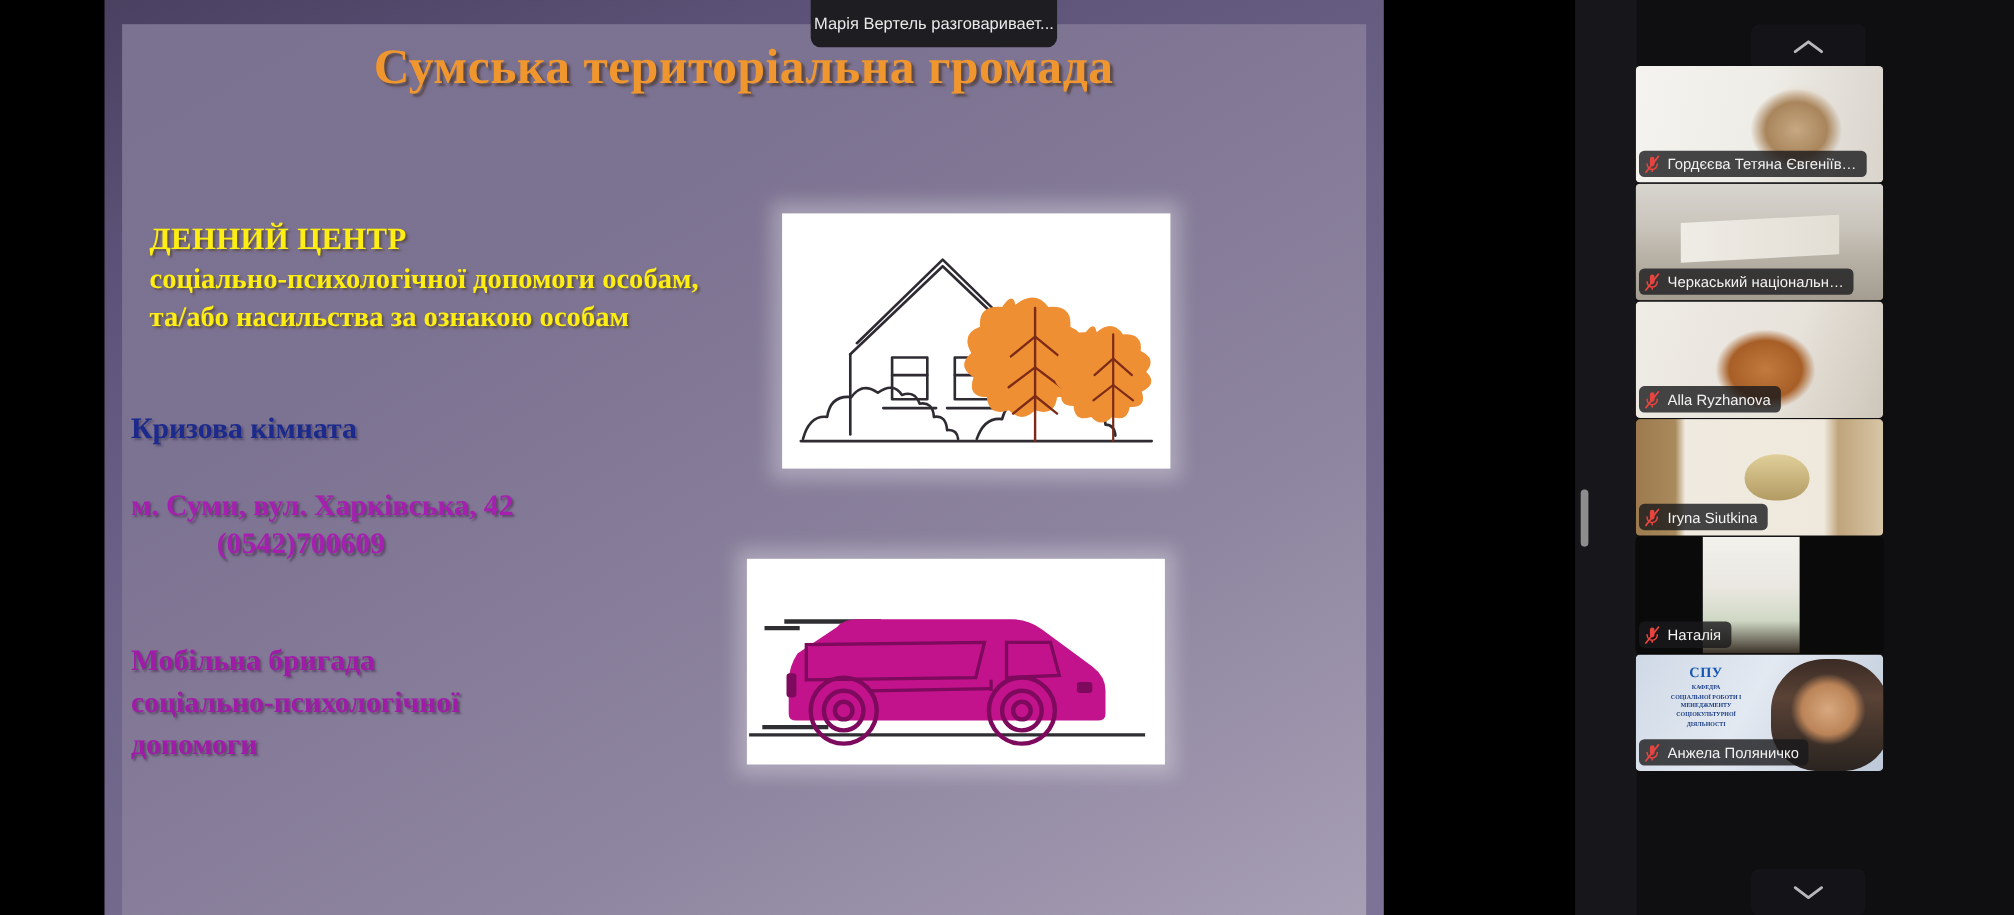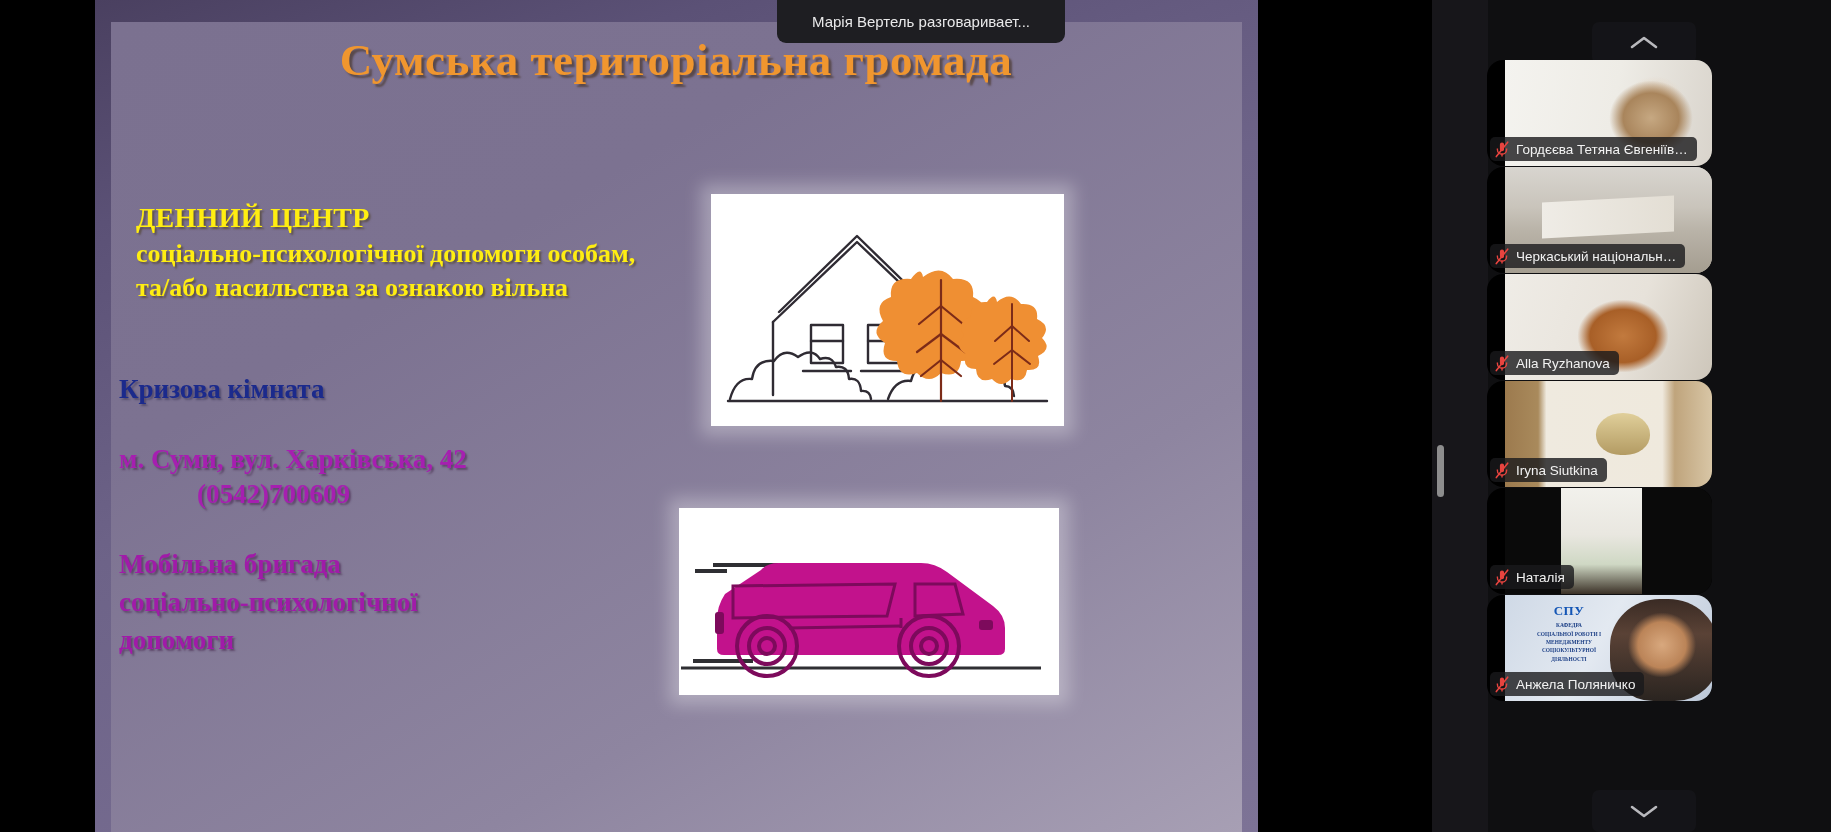--- a/index.html
+++ b/index.html
@@ -72,21 +72,21 @@
   .blk-addr {
     left: 8px; top: 420px; width: 620px;
     color: #a61fb0;
     font-size: 27px;
     line-height: 1.28;
     text-shadow: 2px 2px 2px rgba(60,25,65,0.5);
   }
   .blk-addr .phone { display: block; padding-left: 78px; }
 
   .blk-mobile {
-    left: 8px; top: 524px; width: 620px;
+    left: 8px; top: 560px; width: 620px;
     color: #a01ba8;
     font-size: 27px;
     line-height: 1.40;
     text-shadow: 2px 2px 2px rgba(60,25,65,0.5);
   }
 
   
   .card {
     position: absolute;
     background: #ffffff;
@@ -126,46 +126,46 @@
   .tiles {
     position: absolute;
     left: 55px; top: 60px;
     width: 225px;
   }
   .tile {
     position: relative;
     width: 225px; height: 106px;
     overflow: hidden;
     background: #000;
-    border-radius: 16px;
+    border-radius: 4px;
     margin-bottom: 1px;
   }
-  .tile .vid { position: absolute; inset: 0; margin-left: 18px; }
+  .tile .vid { position: absolute; inset: 0; }
   .namebadge {
     position: absolute;
     left: 3px; bottom: 5px;
     max-width: 220px;
     height: 24px;
     padding: 0 9px 0 4px;
     background: rgba(25,25,28,0.80);
     border-radius: 5px;
     display: flex; align-items: center; gap: 6px;
     color: #f2f2f2;
     font-size: 13.5px;
     white-space: nowrap;
     overflow: hidden;
   }
   .namebadge .nm { overflow: hidden; text-overflow: ellipsis; }
   .mic-off { flex: 0 0 auto; width: 16px; height: 17px; }
 
   
   .toast {
     position: absolute;
-    left: 777px; top: 0px;
-    width: 288px; height: 43px;
+    left: 737px; top: 0px;
+    width: 224px; height: 43px;
     background: #1e1e22;
     border-radius: 0 0 9px 9px;
     display: flex; align-items: center; justify-content: center;
     color: #e9e9ea;
     font-size: 15px;
     z-index: 40;
   }
 
   
   .v1 { background:
@@ -209,21 +209,21 @@
     <div class="slide-frame">
       <div class="slide-inner">
 
         <div class="slide-title">
           <div>Сумська територіальна громада</div>
         </div>
 
         <div class="body-text blk-yellow">
           <div class="heading">ДЕННИЙ ЦЕНТР</div>
           <div>соціально-психологічної допомоги  особам,</div>
-          <div>та/або насильства за ознакою вільна</div>
+          <div>та/або насильства за ознакою особам</div>
         </div>
 
         <div class="body-text blk-blue">Кризова кімната</div>
 
         <div class="body-text blk-addr">
           <span>м. Суми, вул. Харківська, 42</span>
           <span class="phone">(0542)700609</span>
         </div>
 
         <div class="body-text blk-mobile">

